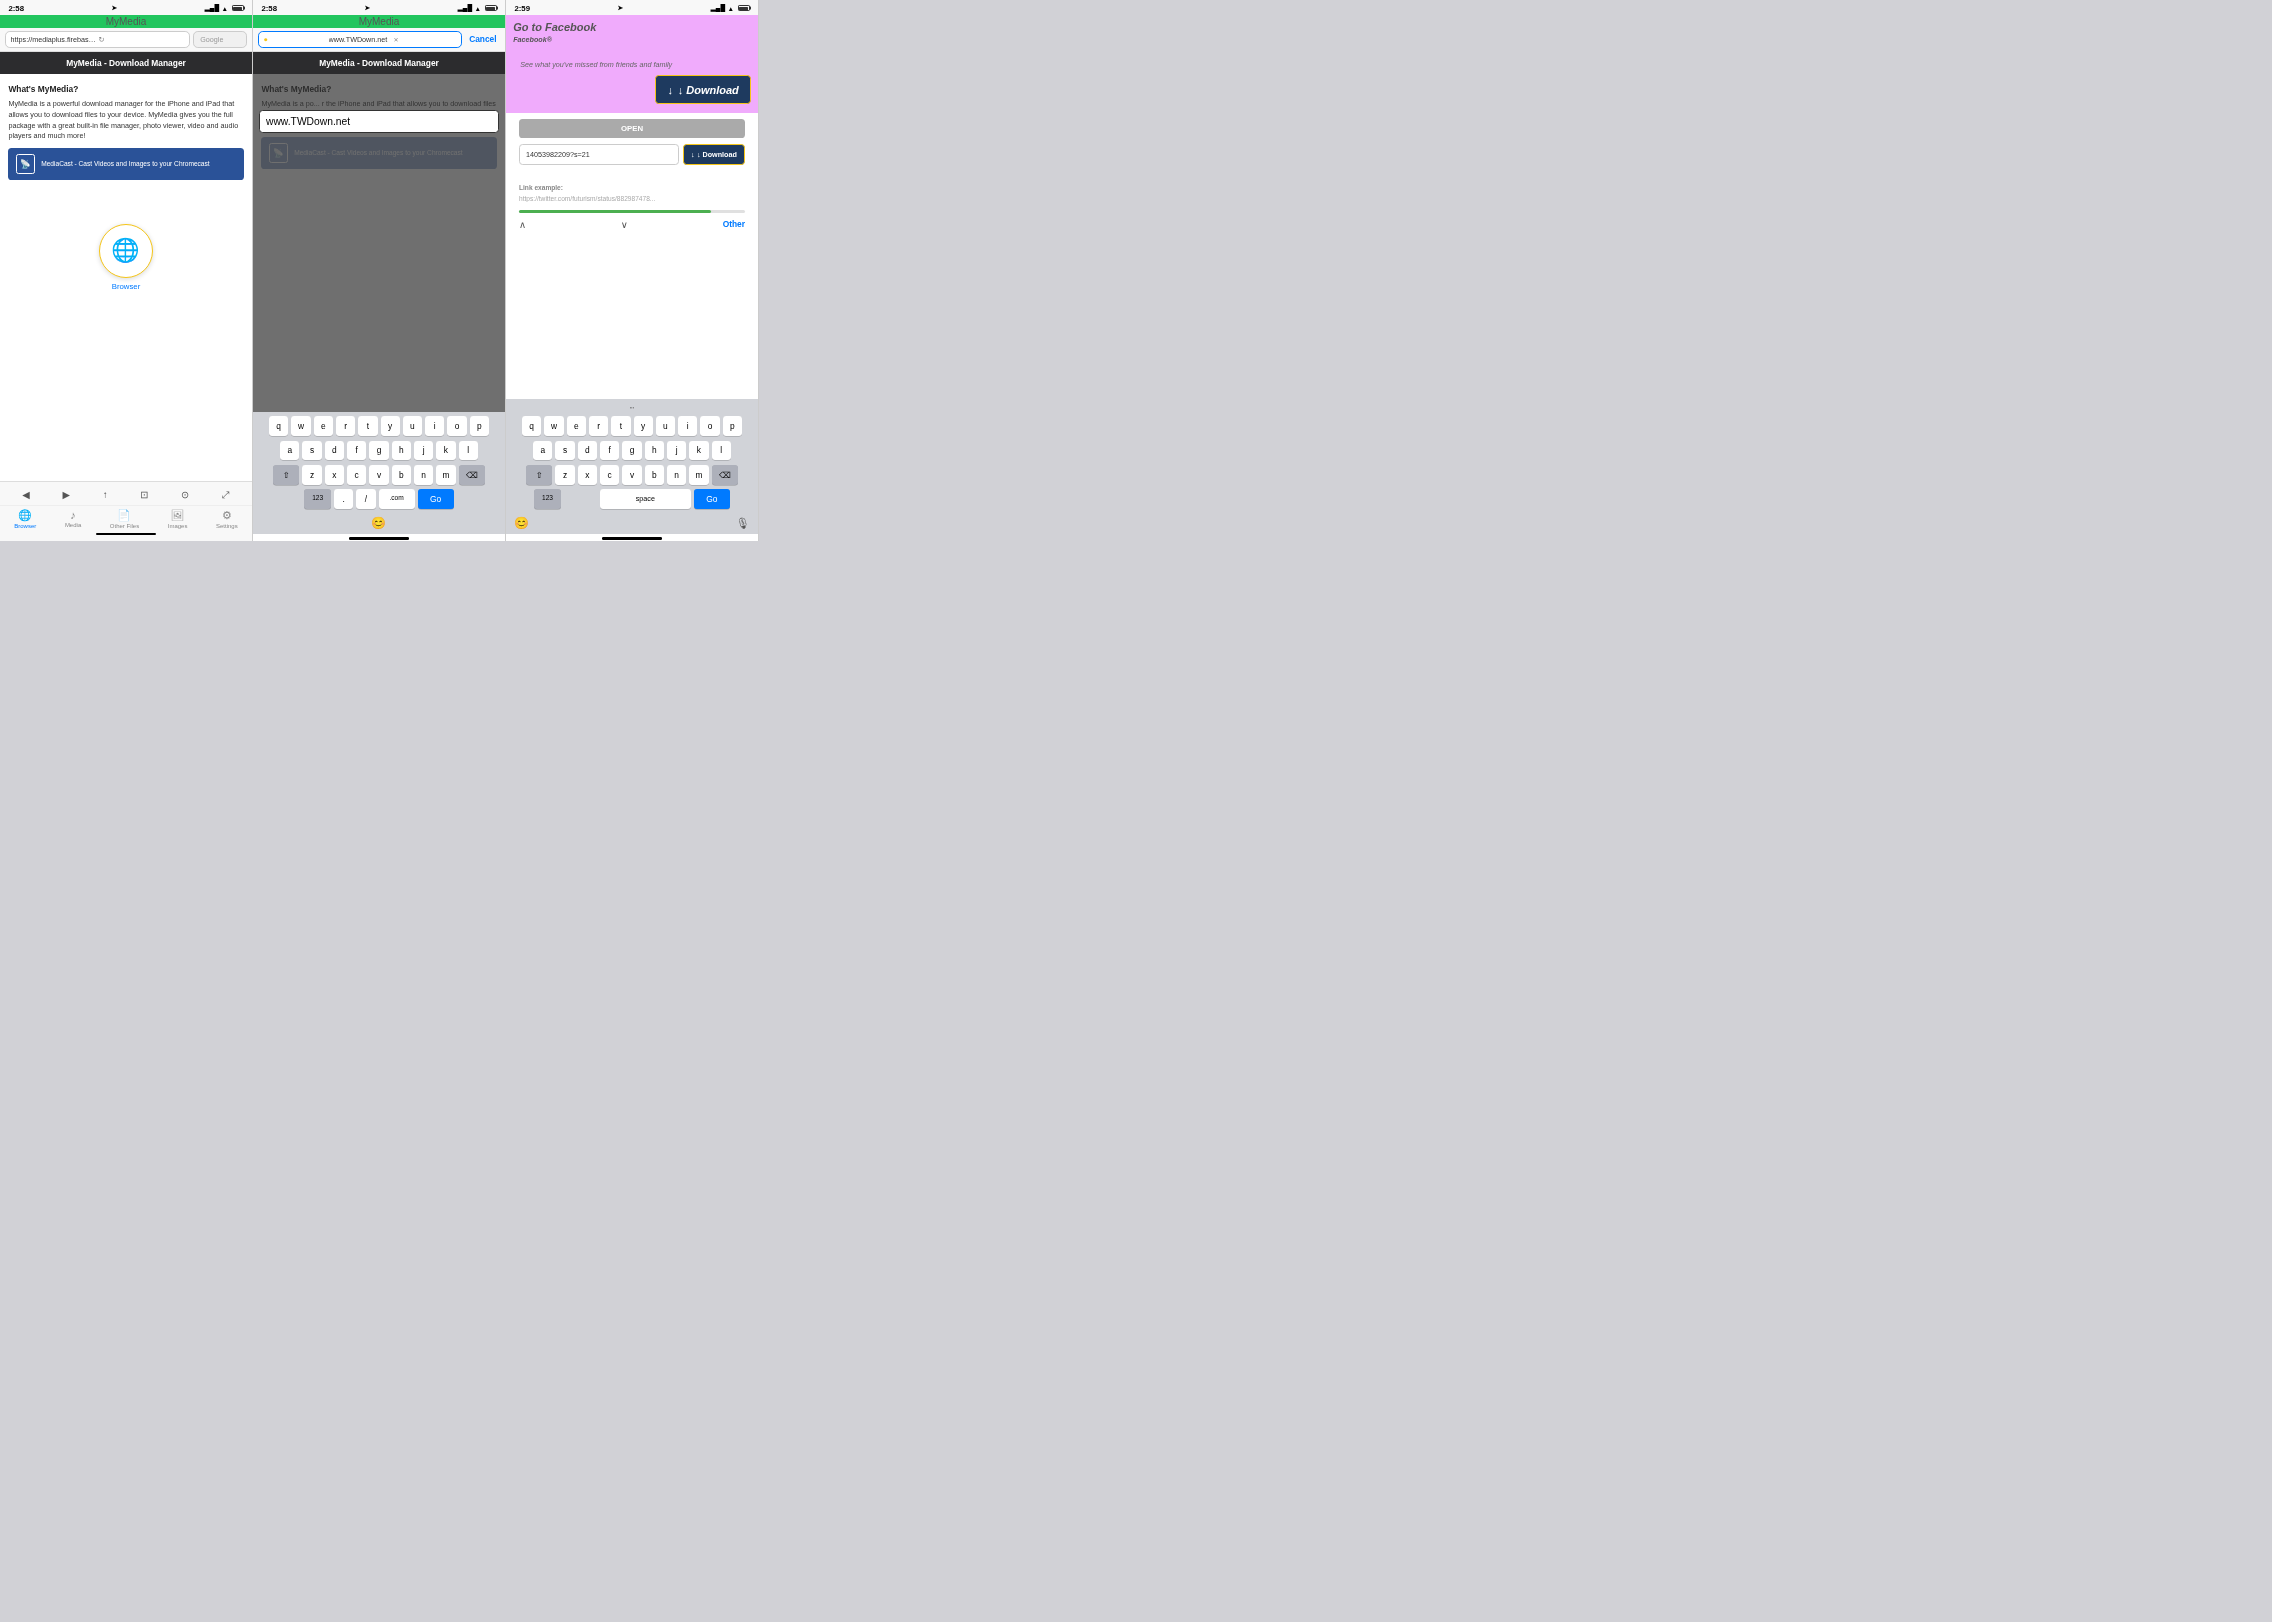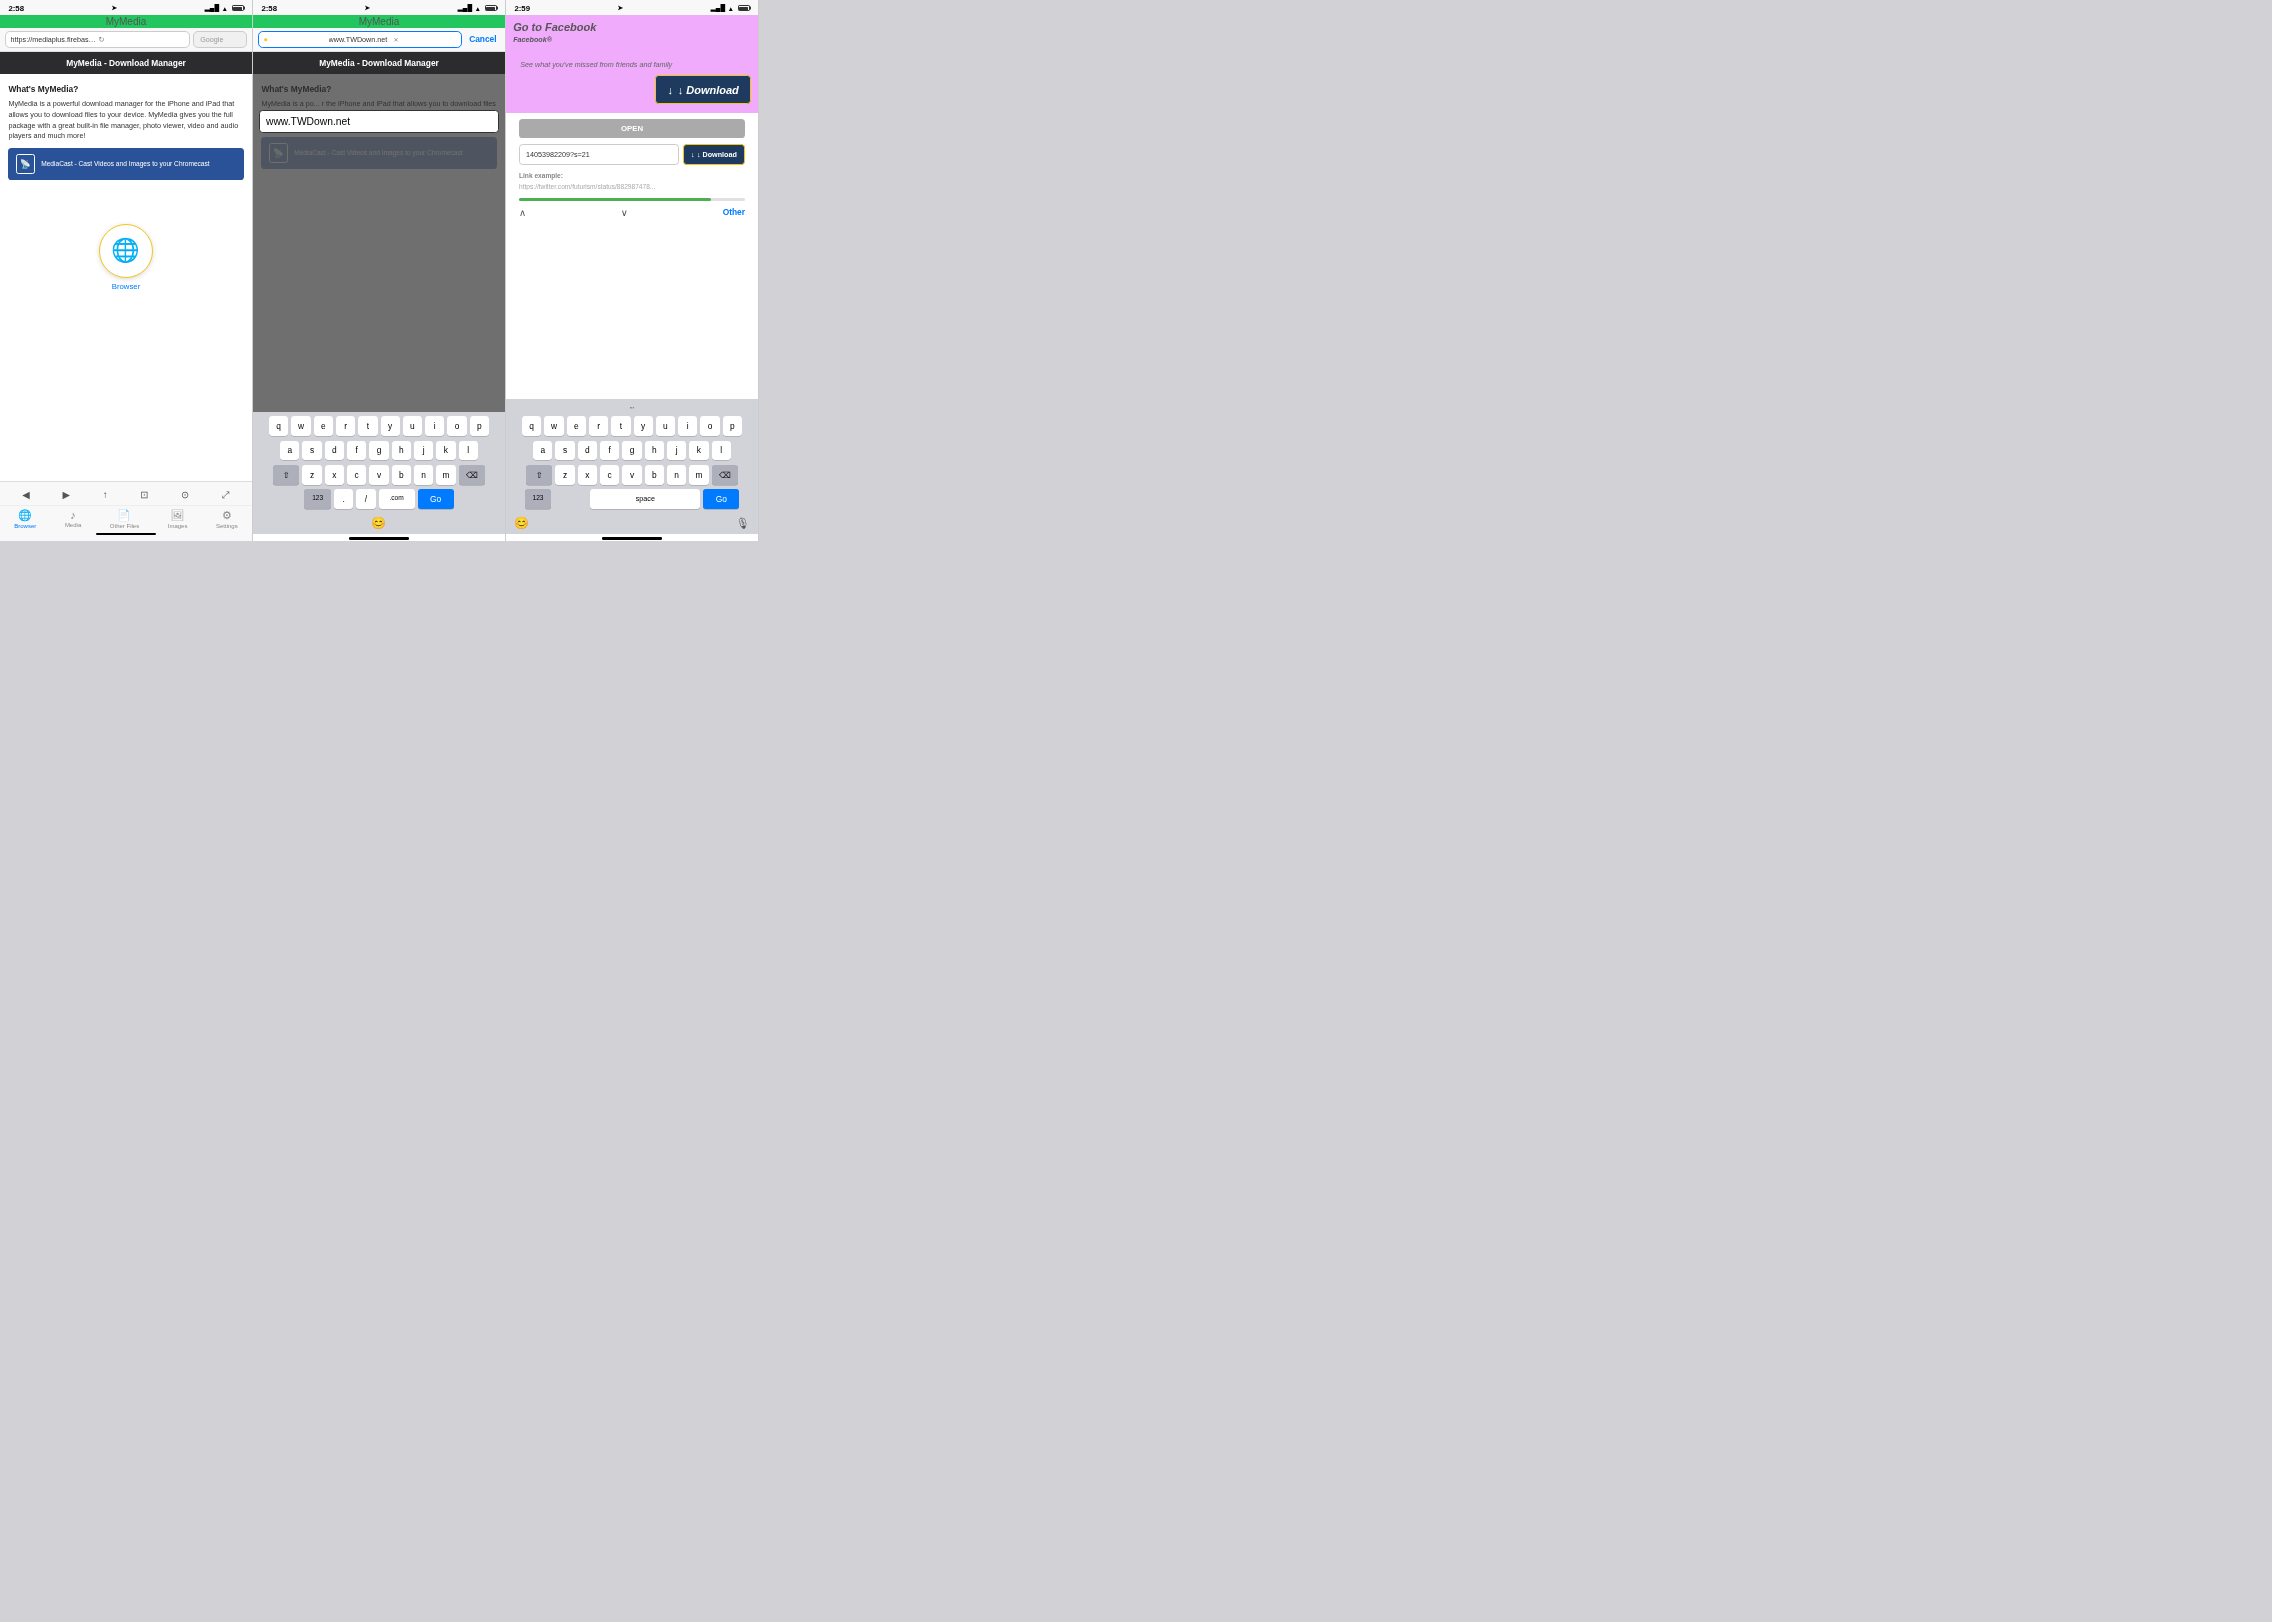--- a/index.html
+++ b/index.html
@@ -299,21 +299,21 @@
       font-size: 7.8px;
       font-weight: 600;
       margin-bottom: 6px;
       width: 100%;
     }
 
     .url-input-row {
       display: flex;
       gap: 3.6px;
       align-items: center;
-      margin-bottom: 7px;
+      margin-bottom: 19px;
     }
     .url-input-field {
       flex: 1;
       background: #fff;
       border: 0.6px solid #ccc;
       border-radius: 3.6px;
       padding: 4.8px 6px;
       font-size: 7.2px;
       color: #333;
     }
@@ -647,21 +647,21 @@
         <div class="kb-key">x</div>
         <div class="kb-key">c</div>
         <div class="kb-key">v</div>
         <div class="kb-key">b</div>
         <div class="kb-key">n</div>
         <div class="kb-key">m</div>
         <div class="kb-key dark wide">⌫</div>
       </div>
       <div class="kb-row">
         <div class="kb-key dark num" style="width:26.6px;font-size:6.6px;">123</div>
-        <div class="kb-key" style="width:110px;font-size:7.2px;margin-left:36px;">space</div>
+        <div class="kb-key" style="width:91px;font-size:7.2px;margin-left:36px;">space</div>
         <div class="kb-key blue" style="width:36px;">Go</div>
       </div>
       <div style="display:flex;justify-content:space-between;padding:2.4px 6px 1.2px;align-items:center;">
         <span style="font-size:12px;">😊</span>
         <span style="font-size:11px;color:#555;">🎙</span>
       </div>
     </div>
     <div class="home-indicator"></div>
   </div>
 </div>

